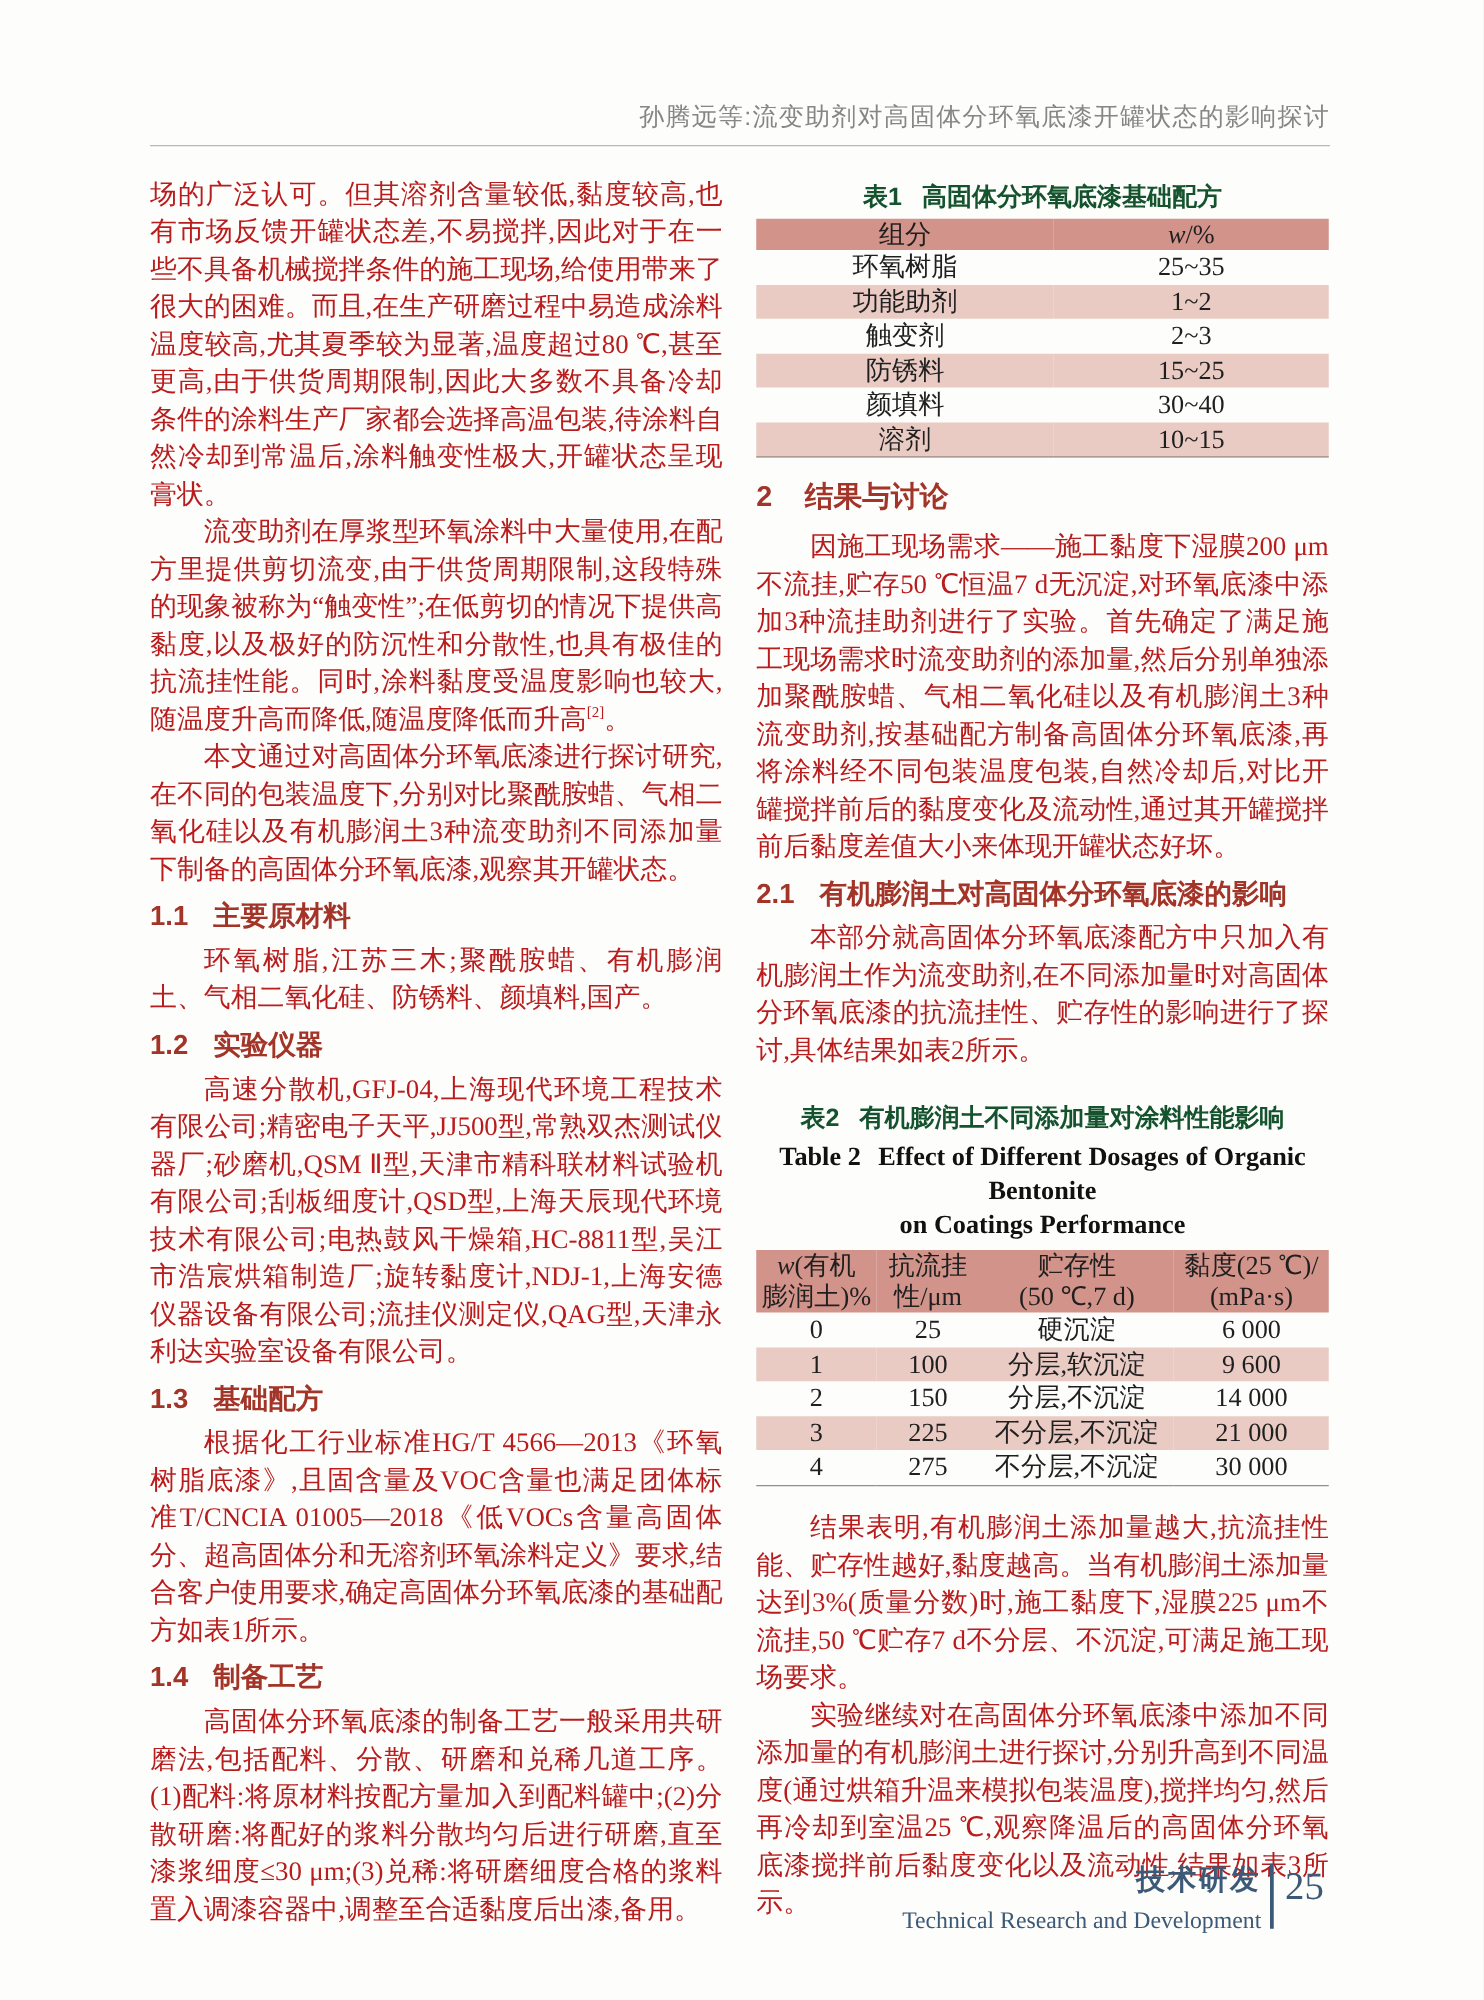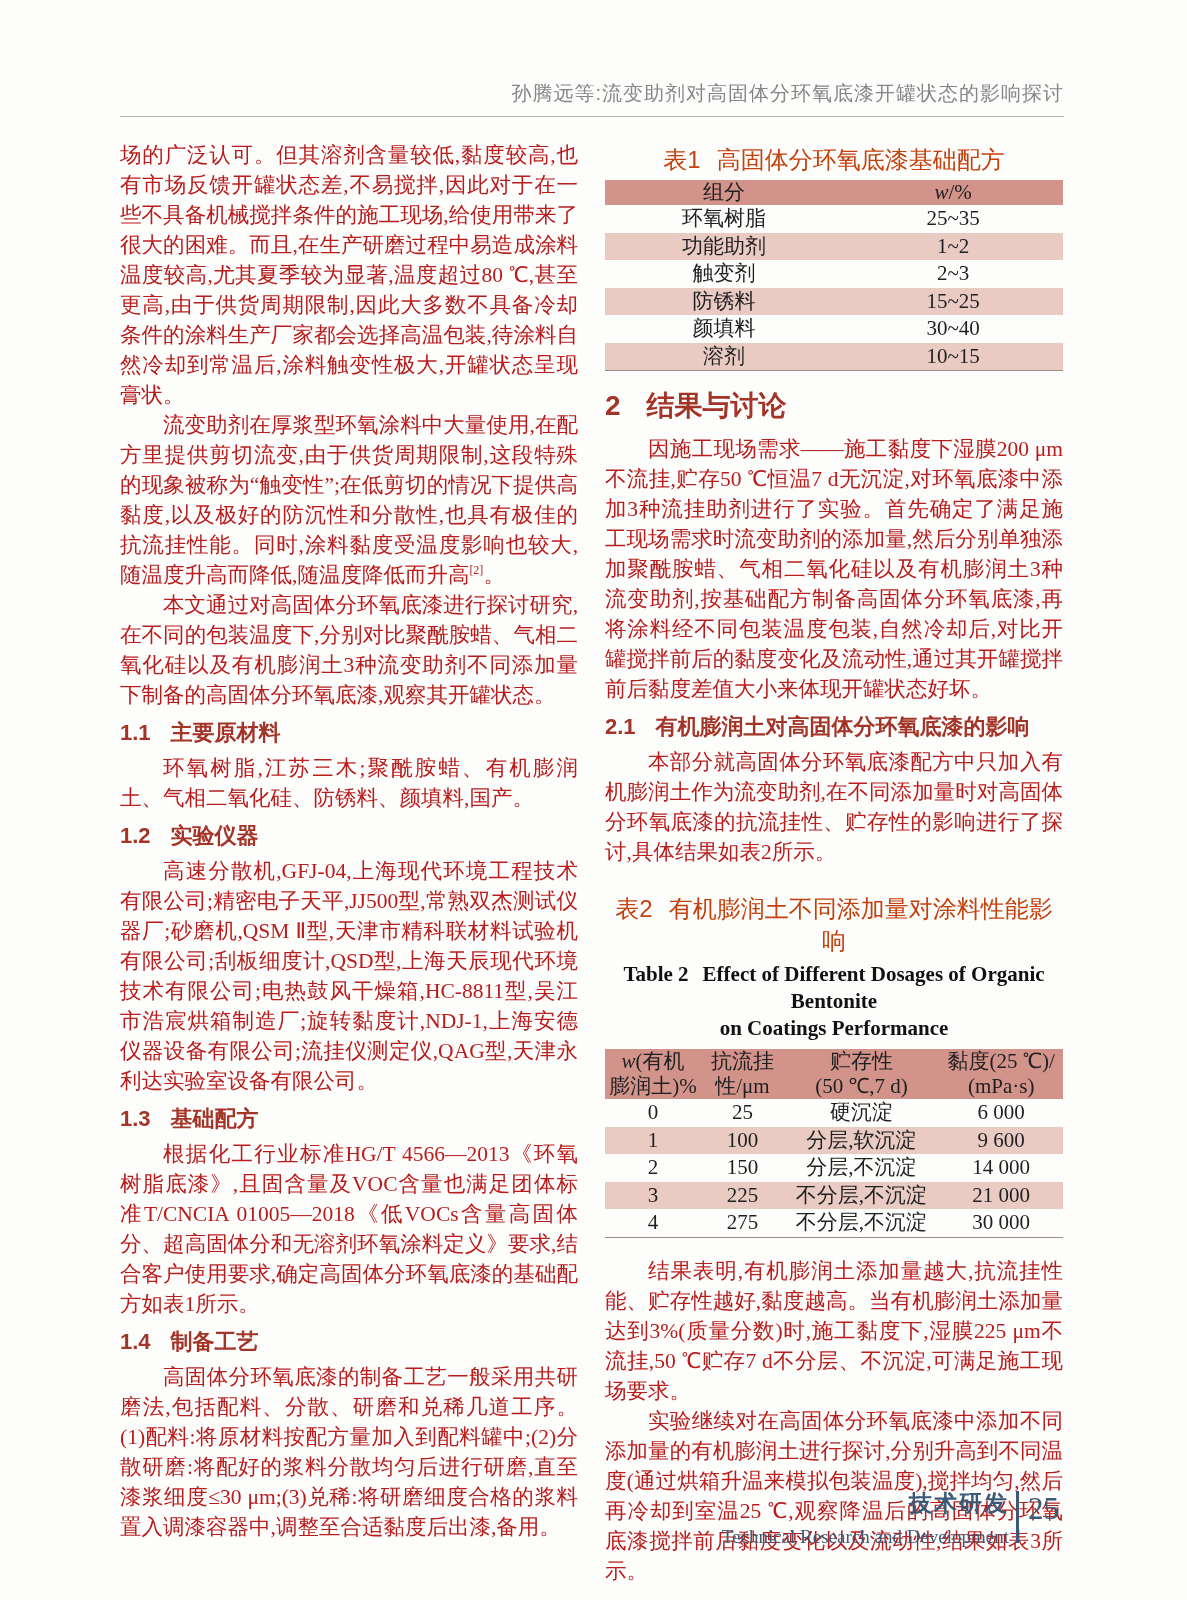--- a/index.html
+++ b/index.html
@@ -19,32 +19,32 @@
 
   p.body {
     margin:0; font-size:21.5px; line-height:30px; text-align:justify;
     text-justify:inter-ideograph; color:#b91c1c;
   }
   .indent { text-indent:2em; }
   sup.cite { font-size:12px; line-height:0; }
 
   .sec-h1 {
     font-family:"Liberation Sans", sans-serif; font-weight:bold;
-    color:#a23428; font-size:28px; margin:16px 0 9px 0;
+    color:#a23428; font-size:23px; margin:16px 0 9px 0;
   }
   .sec-h1 .sec-num { margin-right:26px; }
   .sec-h2 {
     font-family:"Liberation Sans", sans-serif; font-weight:bold;
     color:#a23428; font-size:22px; margin:8px 0 5px 0;
   }
   .sec-h2 .sec-num { margin-right:20px; }
 
   .tbl-title-cn {
     text-align:center; font-family:"Liberation Sans", sans-serif;
-    font-weight:normal; font-size:24px; color:#c2410c; margin:4px 0 4px 0;
+    font-weight:bold; font-size:20px; color:#14532d; margin:4px 0 4px 0;
   }
   .tbl-title-cn .tbl-label { margin-right:16px; }
   .tbl-title-en {
     text-align:center; font-family:"Liberation Serif", serif;
     font-weight:bold; font-size:21px; color:#111; margin:0 0 7px 0; line-height:27px;
   }
   .tbl-title-en .tbl-label { margin-right:14px; }
 
   table.data-table {
     width:100%; border-collapse:collapse; table-layout:fixed;

